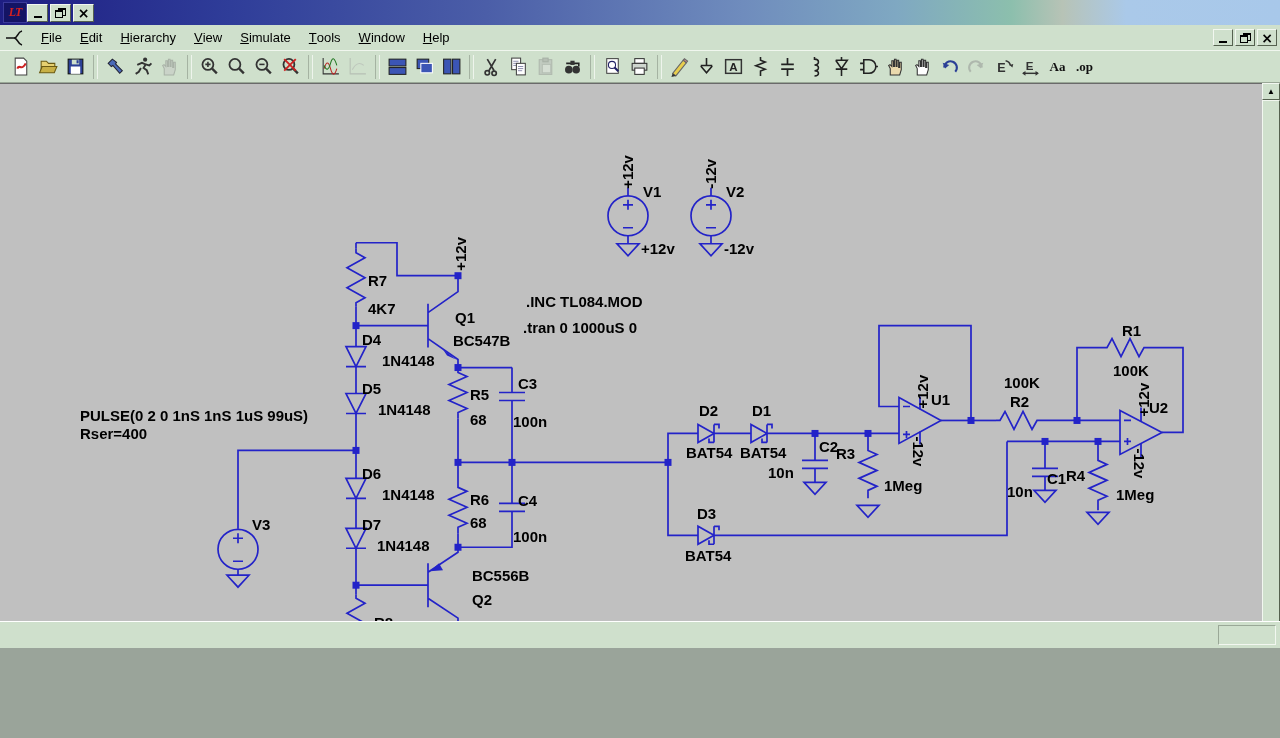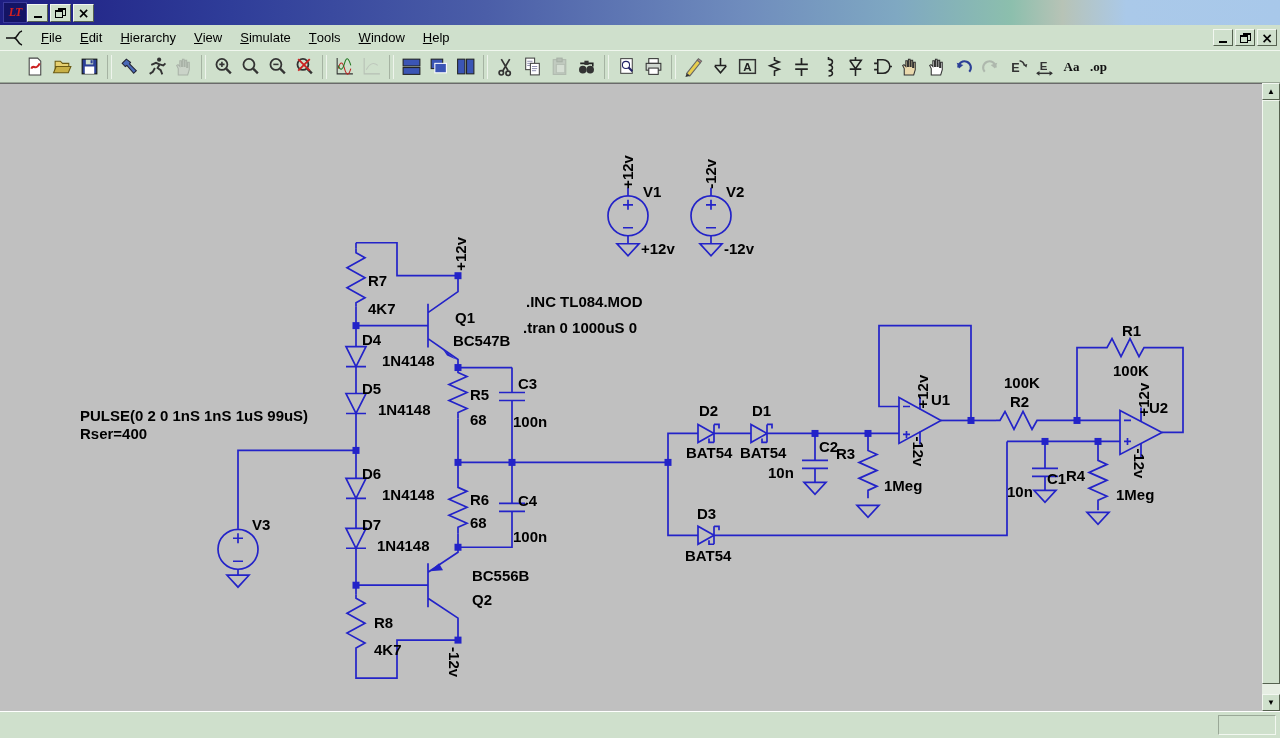--- a/index.html
+++ b/index.html
@@ -1,17 +1,17 @@
 <!DOCTYPE html>
 <html><head>
 <meta charset="utf-8">
 <style>
   html,body{margin:0;padding:0;}
   body{font-family:"Liberation Sans",sans-serif;background:#9aa49a;}
-  .app{position:relative;width:1280px;height:738px;overflow:hidden;background:#000000;}
+  .app{position:relative;width:1280px;height:648px;overflow:hidden;background:#000000;}
 
   
   .titlebar{position:absolute;top:0;left:0;width:1280px;height:25px;
     background:linear-gradient(90deg,#1e1e82 0%,#2f3d99 18%,#4b5ea8 38%,#6f8cbd 58%,#7fa8c2 70%,#8cbfad 79%,#b7c3b6 83%,#aac9e9 88%,#a8c8ea 100%);
     display:flex;align-items:center;}
   .logo{width:22px;height:19px;margin-left:3px;background:#141464;display:flex;align-items:center;justify-content:center;
     color:#d42020;font:italic bold 12px "Liberation Serif",serif;letter-spacing:-1px;border:1px solid #3a3a9a;}
   .title-text{color:#fff;font:bold 13px "Liberation Sans",sans-serif;margin-left:7px;flex:1;}
   .winbtns{display:flex;gap:2px;margin-right:3px;}
   .wbtn{width:21px;height:18px;background:#cfe0cc;border:1px solid;border-color:#f2f7f0 #55614f #55614f #f2f7f0;
@@ -26,21 +26,21 @@
   .menubar{position:absolute;top:25px;left:0;width:1280px;height:25px;background:#cfe0cc;display:flex;align-items:center;
     border-bottom:1px solid #aebcab;}
   .mdi-icon{width:22px;height:20px;margin-left:4px;flex:none;}
   .menu-items{display:flex;align-items:center;height:100%;margin-left:6px;flex:1;}
   .menu-item{padding:0 9px;font:13px "Liberation Sans",sans-serif;color:#000;height:100%;display:flex;align-items:center;}
   .menu-item u{text-decoration:underline;}
   .menubar .winbtns .wbtn{width:20px;height:17px;}
 
   
   .toolbar{position:absolute;top:50px;left:0;width:1280px;height:33px;background:#cfe0cc;display:flex;align-items:center;
-    border-top:1px solid #f0f6ee;border-bottom:1px solid #9aa897;padding-left:22px;box-sizing:border-box;}
+    border-top:1px solid #f0f6ee;border-bottom:1px solid #9aa897;padding-left:8px;box-sizing:border-box;}
   .tb-sep{width:3px;height:24px;border-left:1px solid #a5b3a2;border-right:1px solid #eef4ec;margin:0 4px;flex:none;}
   .tb-btn{width:27px;height:27px;background:transparent;border:none;padding:1px;display:flex;align-items:center;justify-content:center;flex:none;}
   .tb-btn.disabled{filter:grayscale(1);opacity:.45;}
   .tb-ic{width:21px;height:21px;display:block;}
   .tb-text{font:bold 13px "Liberation Serif",serif;color:#111;white-space:nowrap;}
 
   
   .canvas{position:absolute;top:83px;left:0;width:1262px;height:628px;background:#c0c0c0;
     border-top:1px solid #6a6a6a;box-sizing:border-box;}
   .canvas svg{display:block;width:100%;height:100%;}

